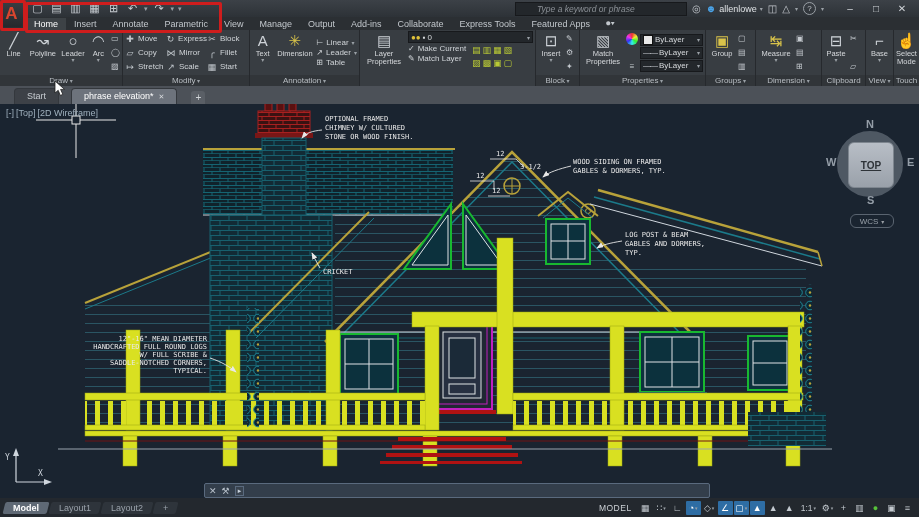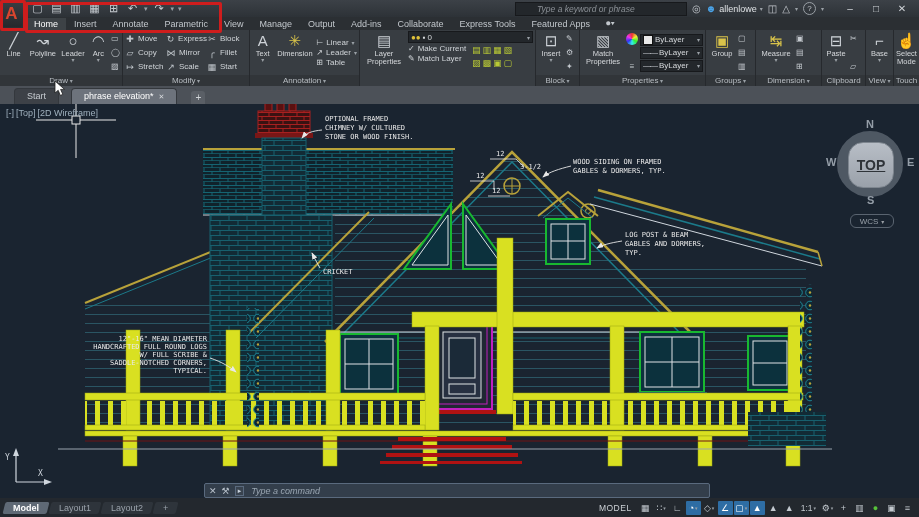--- a/index.html
+++ b/index.html
@@ -70,22 +70,22 @@
   .ftab .fx{font-size:7px;color:#d6d9dc;}
   .ftplus{width:14px;height:13px;background:#5a5f66;border-radius:3px 3px 0 0;color:#d0d4d8;
     font-size:10px;line-height:13px;text-align:center;margin-left:2px;}
   
   .canvas-wrap{position:absolute;left:0;top:104px;width:919px;height:394px;background:#1a2430;}
   .vplabel{position:absolute;left:6px;top:4px;font-size:9px;color:#9fb0bd;z-index:5;display:flex;gap:2px;}
   
   .vcube{position:absolute;left:826px;top:18px;width:92px;height:110px;z-index:6;}
   .vring{position:absolute;left:11px;top:9px;width:66px;height:66px;border-radius:50%;
     border:13px solid rgba(122,131,142,0.55);box-sizing:border-box;}
-  .vtop{position:absolute;left:22px;top:20px;width:44px;height:44px;border-radius:15px;
-    background:linear-gradient(#b8bec6,#9aa1aa);color:#2e3338;font-size:14px;font-weight:bold;
+  .vtop{position:absolute;left:22px;top:20px;width:44px;height:44px;border-radius:6px;
+    background:linear-gradient(#b8bec6,#9aa1aa);color:#2e3338;font-size:10px;font-weight:bold;
     display:flex;align-items:center;justify-content:center;border:1px solid #7e868f;text-decoration:underline;}
   .vdir{position:absolute;color:#959ea8;font-weight:bold;font-size:11px;}
   .vwcs{position:absolute;left:24px;top:92px;width:42px;height:12px;border:1px solid #5a6470;border-radius:6px;
     color:#98a0a8;font-size:8px;display:flex;align-items:center;justify-content:center;gap:3px;}
   
   .cmdline{position:absolute;left:204px;top:483px;width:506px;height:15px;z-index:18;
     background:rgba(72,84,99,0.55);border:1px solid #5a6a7e;border-radius:2px;
     display:flex;align-items:center;font-size:9px;color:#b9c2cc;box-sizing:border-box;padding:0 4px;gap:5px;}
   .cmdline input{flex:1;background:transparent;border:none;outline:none;color:#c9d2dc;
     font-size:9px;font-style:italic;font-family:"Liberation Sans",sans-serif;}
@@ -672,21 +672,20 @@
         <span>WCS</span>
           <span class="caret">▾</span>
       </div>
     </div>
   </div>
 
   <div class="cmdline">
     <span>✕</span>
     <span>⚒</span>
     <span class="cmdbadge">▸</span>
-    <input placeholder="Type a command" style="">
   </div>
 
   <div class="statusbar">
     <div class="laytabs">
       <span class="ltab active"><i>Model</i></span>
       <span class="ltab"><i>Layout1</i></span>
       <span class="ltab"><i>Layout2</i></span>
       <span class="ltab"><i>+</i></span>
     </div>
     <div class="sbright">

